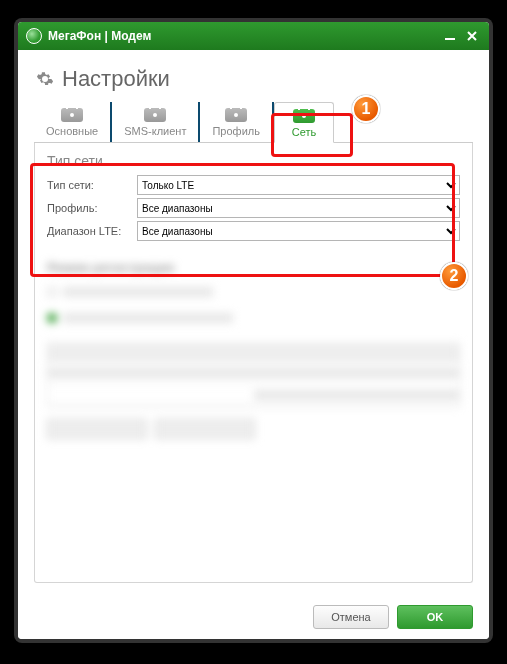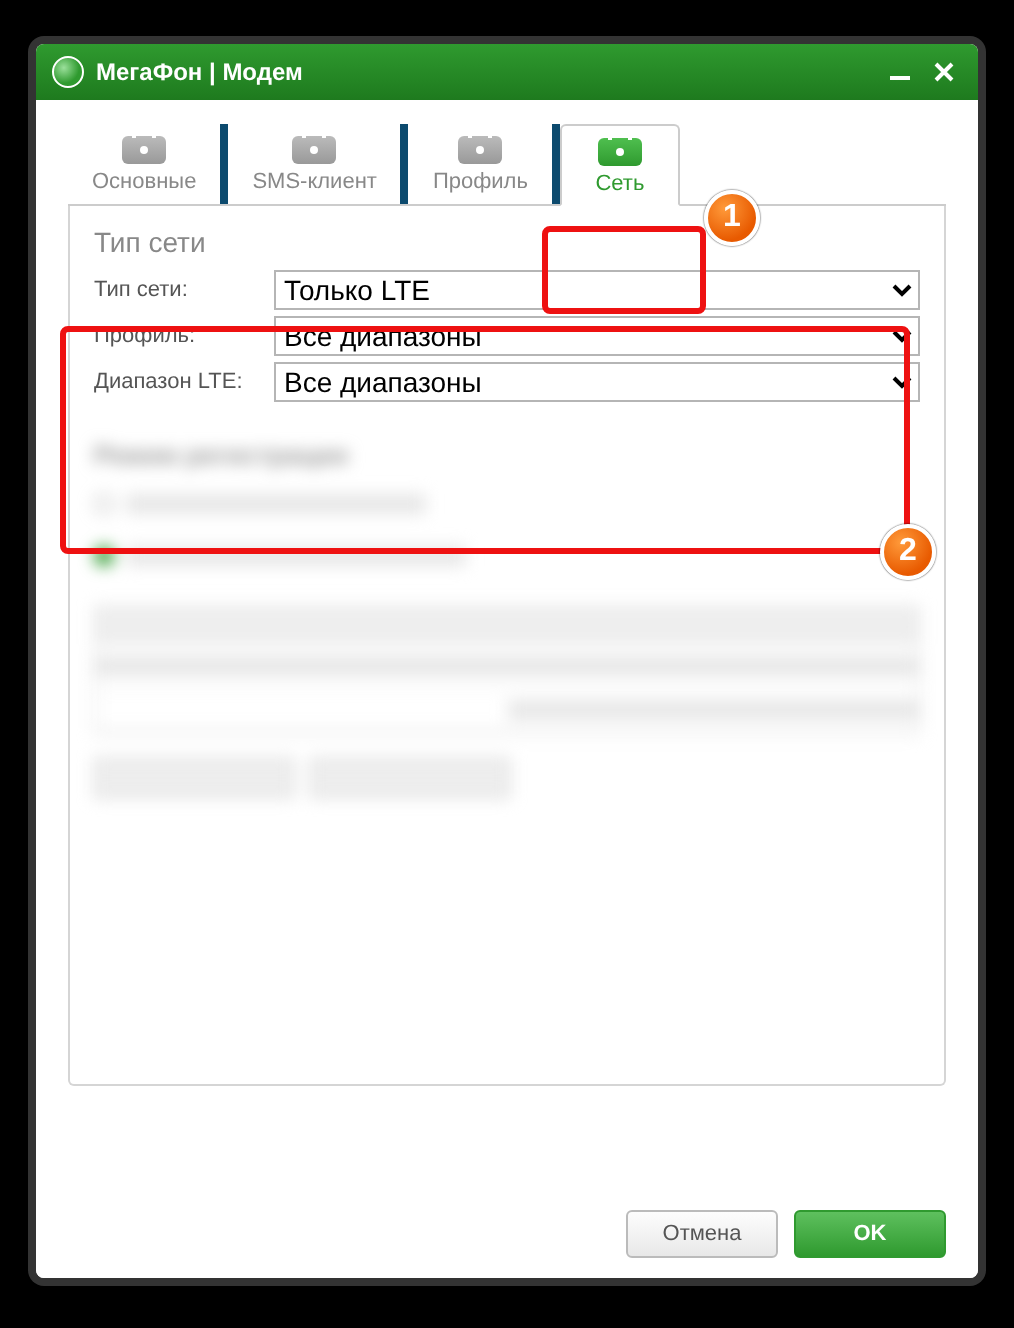--- a/index.html
+++ b/index.html
@@ -67,21 +67,21 @@
     display: flex;
     border-bottom: 1px solid #ccc;
     gap: 0;
     margin-bottom: 0;
   }
   .tab {
     flex: 0 0 auto;
     padding: 6px 12px 4px 12px;
     text-align: center;
     color: #888;
-    border-right: 4px solid #0c4a6e;
+    border-right: 2px solid #0c4a6e;
     cursor: pointer;
     position: relative;
     background: #fff;
     min-width: 60px;
   }
   .tab.active {
     color: #2f9a2f;
     border: 1px solid #ccc;
     border-bottom: 1px solid #fff;
     margin-bottom: -1px;
@@ -134,21 +134,21 @@
     margin: 3px 0;
   }
   .row .lbl {
     width: 90px;
     color: #555;
     font-size: 11px;
   }
   .row select {
     flex: 1;
     height: 20px;
-    font-size: 14px;
+    font-size: 10px;
     border: 1px solid #b5b5b5;
     background: #fff;
   }
   .blur-zone {
     filter: blur(4px);
     padding: 10px 12px;
     color: #888;
     pointer-events: none;
     user-select: none;
   }
@@ -227,20 +227,26 @@
         </svg>
     </span>
     <span class="win-btn">
       <svg width="12" height="12" viewBox="0 0 12 12">
           <path d="M2 2 L10 10 M10 2 L2 10" stroke="#fff" stroke-width="2"></path>
         </svg>
     </span>
   </div>
 
   <div class="content">
+    <div class="page-title">
+      <svg class="gear" viewBox="0 0 24 24">
+          <path fill="#8a8a8a" d="M12 8a4 4 0 100 8 4 4 0 000-8zm9 4a7 7 0 01-.1 1.2l2 1.6-2 3.4-2.4-1a7 7 0 01-2 .1l-.4 2.6h-4l-.4-2.6a7 7 0 01-2-1.1l-2.4 1-2-3.4 2-1.6A7 7 0 013 12a7 7 0 01.1-1.2l-2-1.6 2-3.4 2.4 1a7 7 0 012-1.1L7.9 3h4l.4 2.6a7 7 0 012 1.1l2.4-1 2 3.4-2 1.6c.1.4.1.8.1 1.3z"></path>
+        </svg>
+      <span>Настройки</span>
+    </div>
 
     <div class="tabs">
       <div class="tab">
         <span class="tab-icon grey"></span>
         <span>Основные</span>
       </div>
       <div class="tab">
         <span class="tab-icon grey"></span>
         <span>SMS-клиент</span>
       </div>

